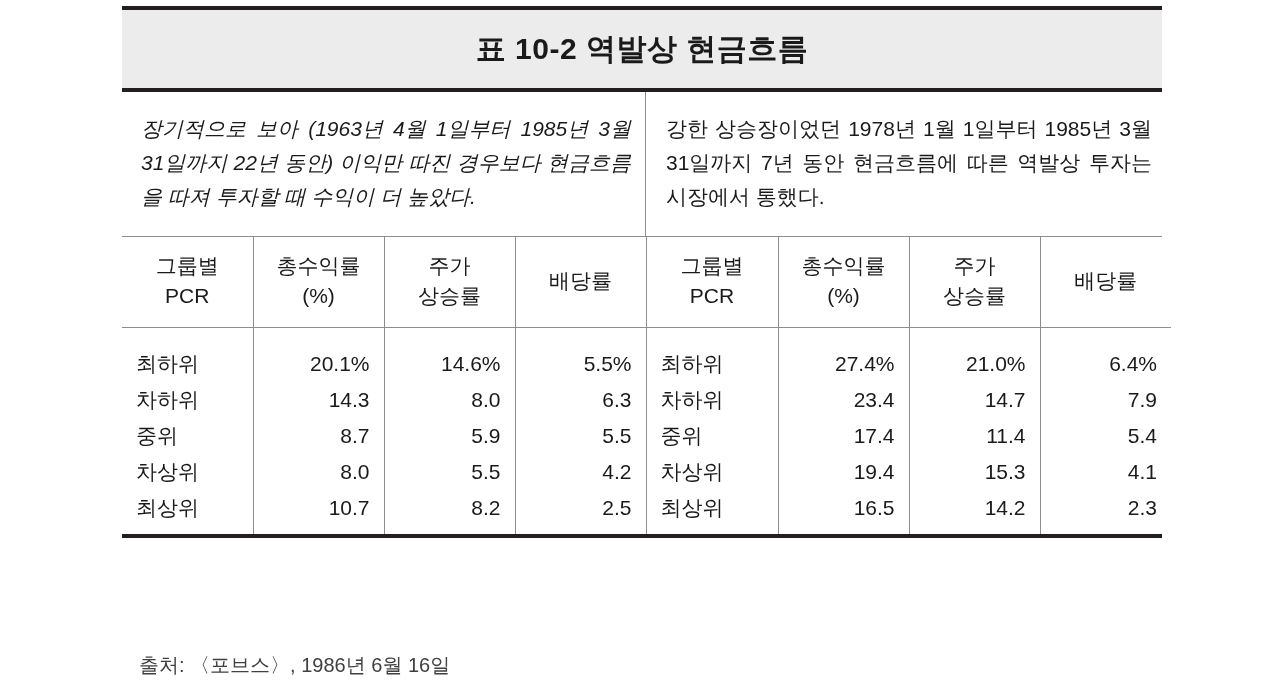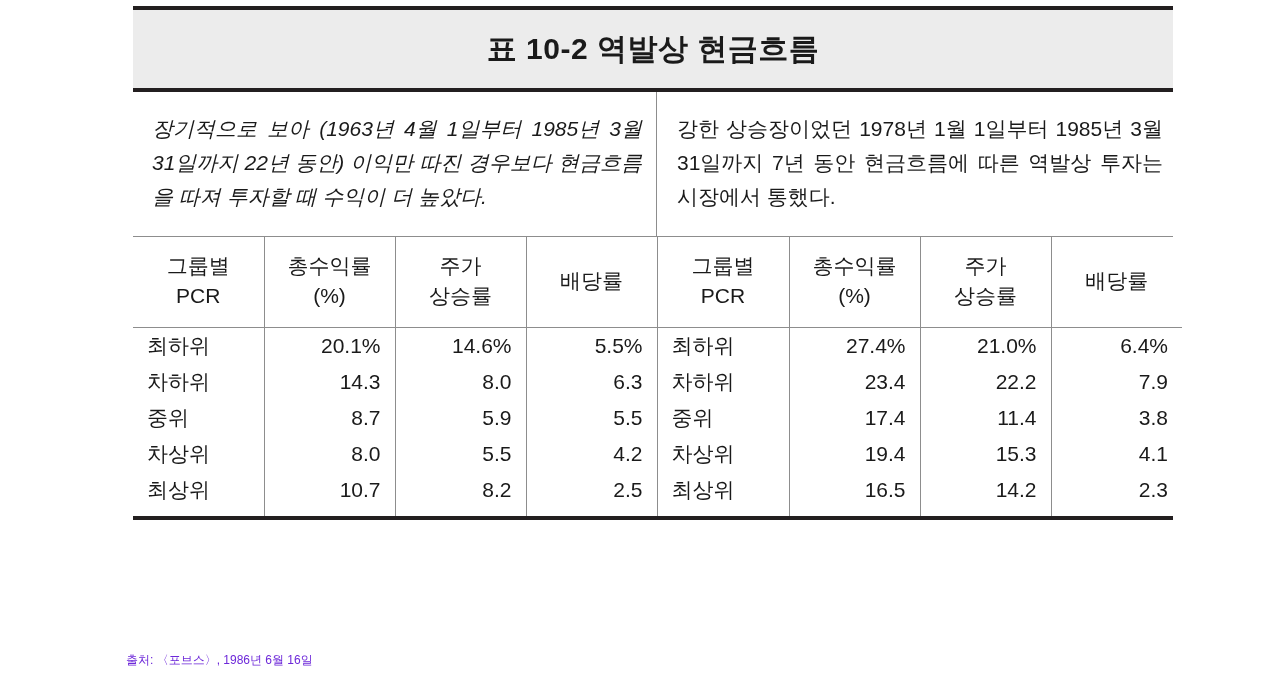--- a/index.html
+++ b/index.html
@@ -15,21 +15,21 @@
     overflow: hidden;
   }
   .page {
     position: relative;
     width: 1280px;
     height: 690px;
     box-sizing: border-box;
   }
   .table-wrap {
     position: absolute;
-    left: 133px;
+    left: 122px;
     top: 6px;
     width: 1040px;
   }
   
   .title-band {
     background: #ececec;
     border-top: 4px solid #231f20;
     border-bottom: 4px solid #231f20;
     height: 78px;
     display: flex;
@@ -84,43 +84,43 @@
     line-height: 1.42;
     padding: 14px 14px 16px 14px;
     text-align: center;
     vertical-align: middle;
     color: #1a1a1a;
   }
   table.data thead tr {
     border-bottom: 1.5px solid #8d8d8d;
   }
   table.data tbody tr:first-child td {
-    padding-top: 0;
+    padding-top: 18px;
   }
   table.data tbody tr:last-child td {
     padding-bottom: 8px;
   }
   table.data td {
     font-size: 21px;
     line-height: 1.72;
     padding: 0 14px;
     color: #1a1a1a;
   }
   td.lbl { text-align: left; padding-left: 20px; }
   td.num { text-align: right; padding-right: 18px; }
   .vsep { border-right: 1.5px solid #8d8d8d; }
   .tbl-bottom {
     border-bottom: 4px solid #231f20;
   }
   .source {
     position: absolute;
-    left: 126px;
+    left: 139px;
     top: 652px;
-    font-size: 12px;
-    color: #6d28d9;
+    font-size: 20px;
+    color: #404040;
   }
 </style>
 </head>
 <body>
 
 <div class="page">
 
   <div class="table-wrap">
 
     <div class="title-band">
@@ -188,32 +188,32 @@
           <td class="num vsep">21.0%</td>
           <td class="num">6.4%</td>
         </tr>
         <tr>
           <td class="lbl vsep">차하위</td>
           <td class="num vsep">14.3</td>
           <td class="num vsep">8.0</td>
           <td class="num vsep">6.3</td>
           <td class="lbl vsep">차하위</td>
           <td class="num vsep">23.4</td>
-          <td class="num vsep">22.2</td>
+          <td class="num vsep">14.7</td>
           <td class="num">7.9</td>
         </tr>
         <tr>
           <td class="lbl vsep">중위</td>
           <td class="num vsep">8.7</td>
           <td class="num vsep">5.9</td>
           <td class="num vsep">5.5</td>
           <td class="lbl vsep">중위</td>
           <td class="num vsep">17.4</td>
           <td class="num vsep">11.4</td>
-          <td class="num">3.8</td>
+          <td class="num">5.4</td>
         </tr>
         <tr>
           <td class="lbl vsep">차상위</td>
           <td class="num vsep">8.0</td>
           <td class="num vsep">5.5</td>
           <td class="num vsep">4.2</td>
           <td class="lbl vsep">차상위</td>
           <td class="num vsep">19.4</td>
           <td class="num vsep">15.3</td>
           <td class="num">4.1</td>

